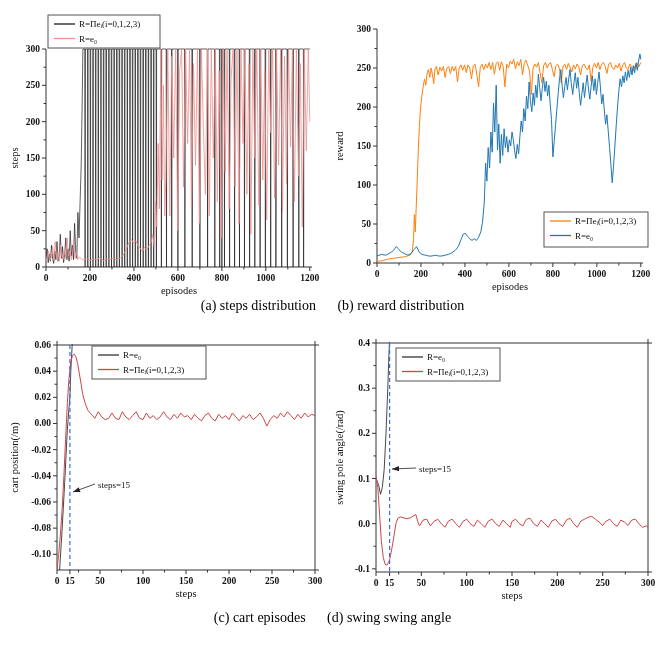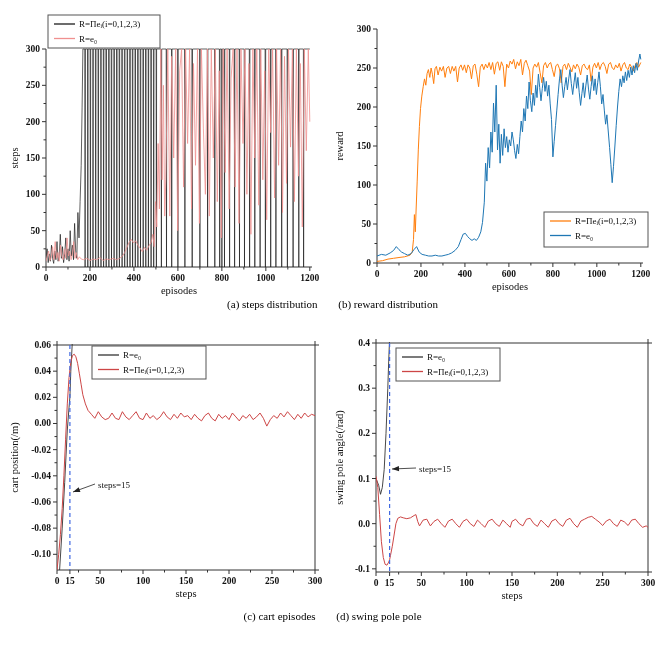--- a/index.html
+++ b/index.html
@@ -1,20 +1,20 @@
 <!DOCTYPE html>
 <html><head>
 <meta charset="utf-8">
 <style>
   html,body{margin:0;padding:0;background:#fff;}
   #page{position:relative;width:665px;height:646px;background:#fff;overflow:hidden;
         font-family:"Liberation Serif",serif;}
   .panel{position:absolute;margin:0;padding:0;}
   .panel svg{width:100%;height:100%;display:block;}
-  .cap-row{position:absolute;left:0;width:665px;text-align:center;font-size:11px;color:#000;}
+  .cap-row{position:absolute;left:0;width:665px;text-align:center;font-size:14px;color:#000;}
   .cap-row span{margin:0 9px;}
   .ax{stroke:#333;stroke-width:1;fill:none;}
   text{font-family:"Liberation Serif",serif;fill:#111;}
   .tick{font-size:9.5px;font-weight:bold;text-anchor:middle;}
   .ytick{font-size:9.5px;font-weight:bold;text-anchor:end;}
   .atitle{font-size:10.5px;text-anchor:middle;}
   .legend{font-size:9px;text-anchor:start;}
   .anno{font-size:9px;text-anchor:start;}
 </style>
 </head>
@@ -279,15 +279,15 @@
         <text x="86" y="136" class="anno">steps=15</text>
         <rect x="63" y="12" width="104" height="33" fill="#fff" stroke="#555" stroke-width="1"></rect>
         <line x1="69" y1="21" x2="90" y2="21" stroke="#333333" stroke-width="1.3"></line>
         <text x="94" y="24" class="legend">R=e₀</text>
         <line x1="69" y1="35.5" x2="90" y2="35.5" stroke="#cd4646" stroke-width="1.3"></line>
         <text x="94" y="38.5" class="legend">R=Πeᵢ(i=0,1,2,3)</text>
       </svg>
   </figure>
   <div class="cap-row" style="top:610px">
     <span>(c) cart episodes</span>
-    <span>(d) swing pole pole</span>
+    <span>(d) swing swing angle</span>
   </div>
 </div>
 
 </body></html>

